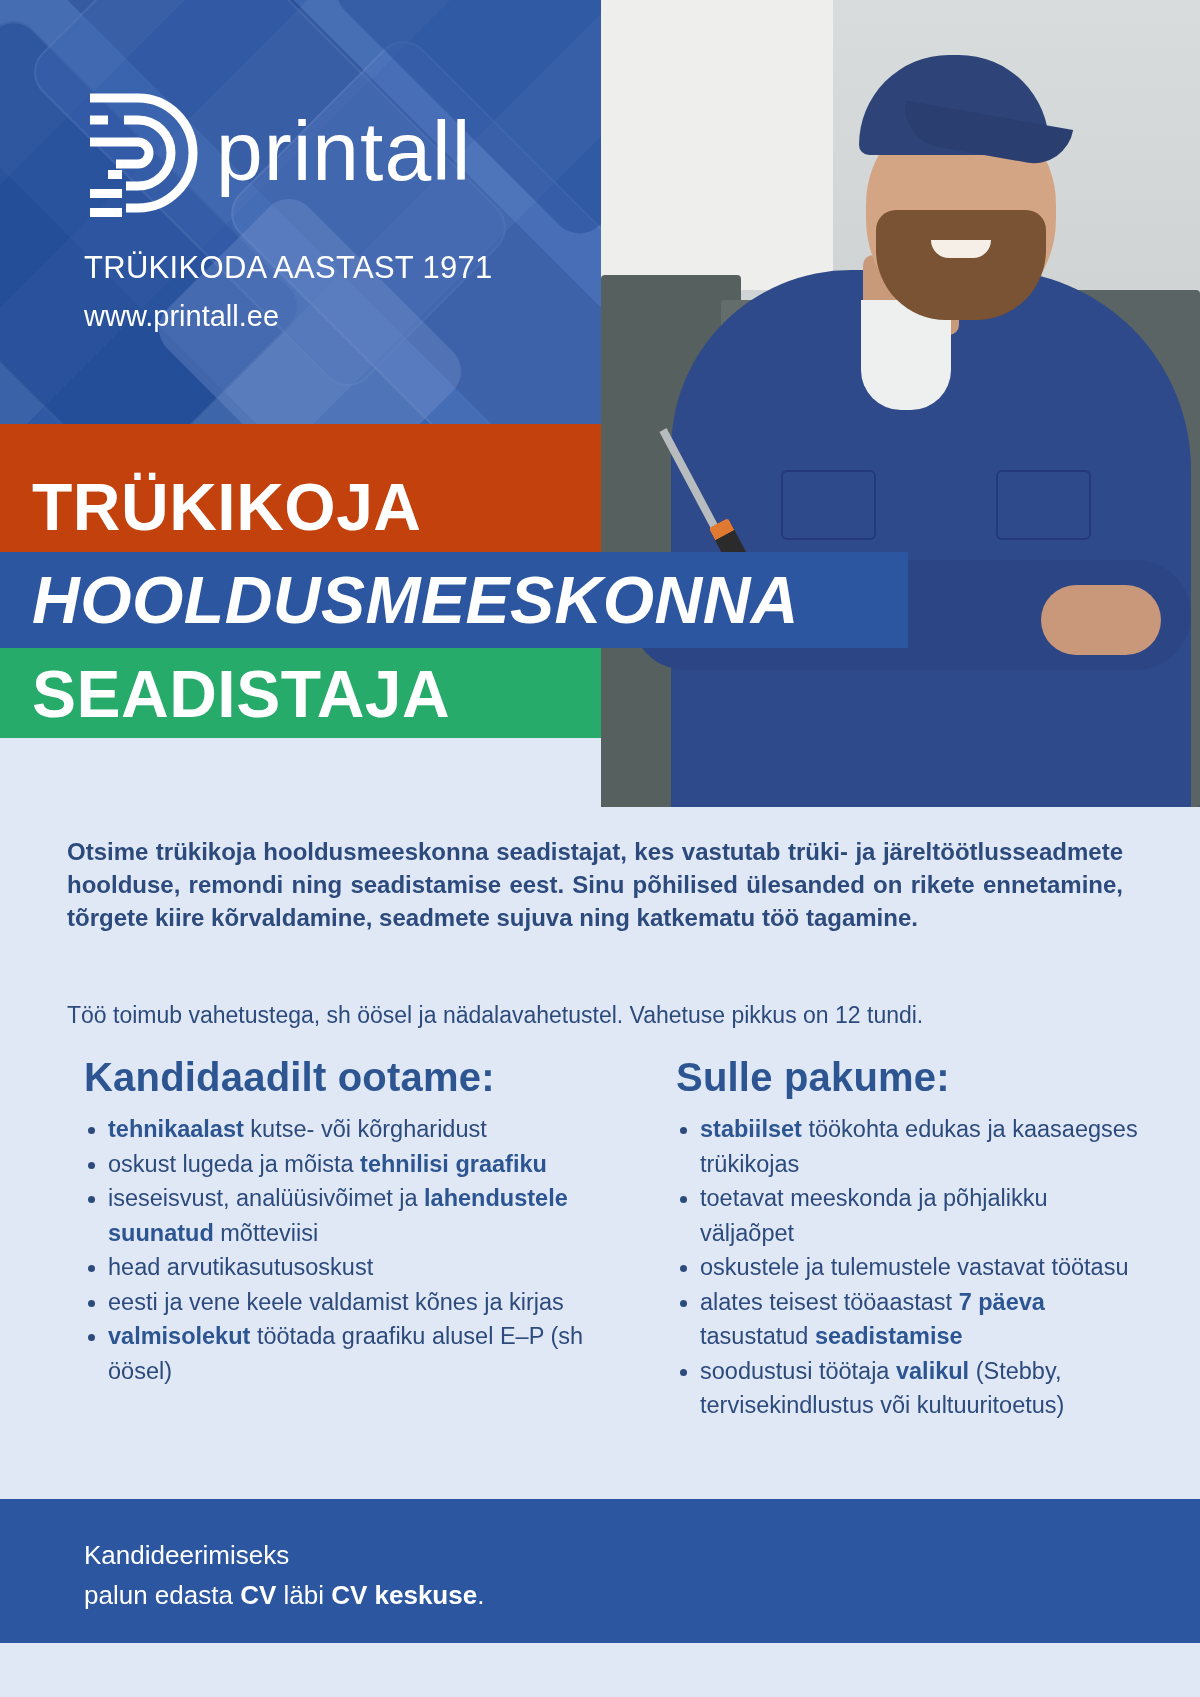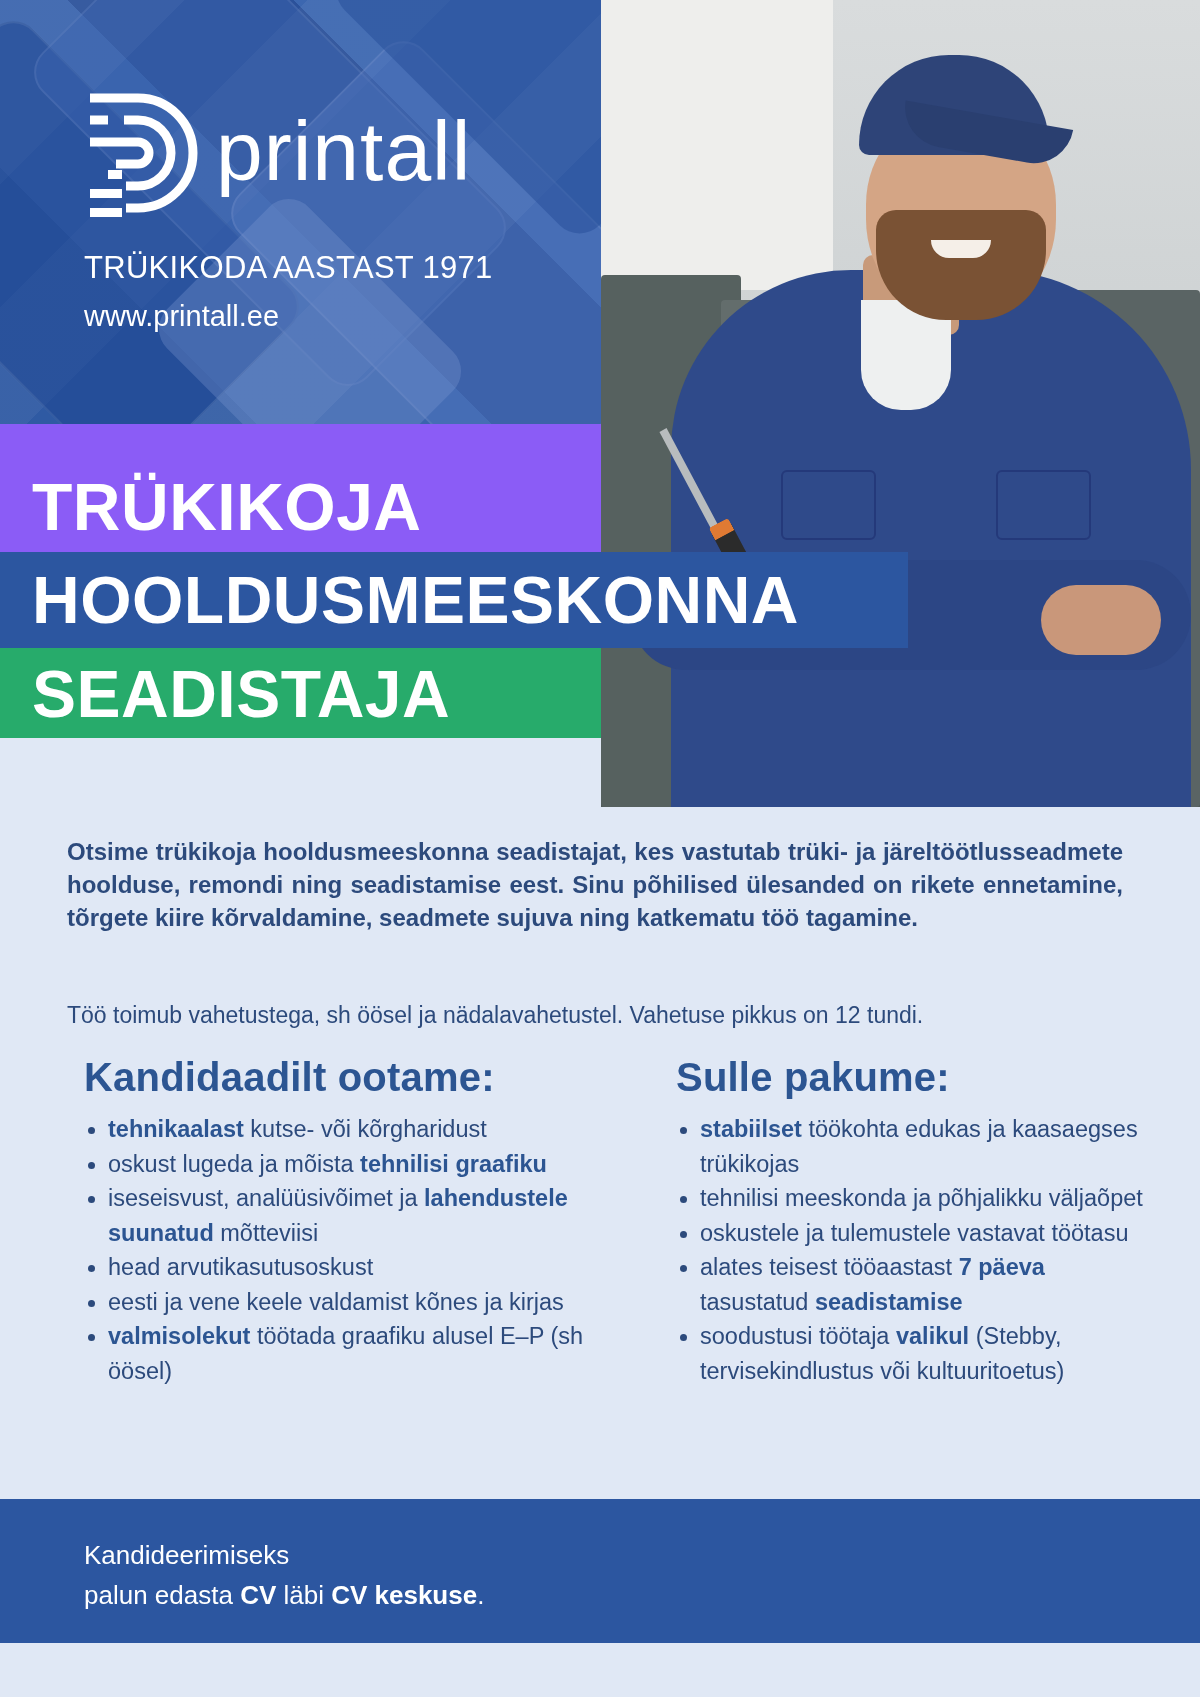--- a/index.html
+++ b/index.html
@@ -3,21 +3,21 @@
   <meta charset="utf-8">
   <style>
     * { box-sizing: border-box; margin: 0; padding: 0; }
     html, body { width: 1200px; height: 1697px; background: #e0e8f5; overflow: hidden; }
     body { font-family: "Liberation Sans", "DejaVu Sans", sans-serif; color: #2c4a7c; position: relative; }
 
     
     .hero { position: absolute; left: 0; top: 0; width: 1200px; height: 807px; overflow: hidden; }
     .hero-left {
       position: absolute; left: 0; top: 0; width: 601px; height: 712px;
-      background: #8b5cf6;
+      background: #c2410c;
     }
     .collage {
       position: absolute; left: 0; top: 0; width: 601px; height: 424px; overflow: hidden;
       background:
         linear-gradient(135deg, rgba(255,255,255,0.06) 0 18%, transparent 18% 30%, rgba(255,255,255,0.05) 30% 44%, transparent 44% 60%, rgba(255,255,255,0.07) 60% 72%, transparent 72%),
         linear-gradient(45deg, #2f5aa3 0 25%, #3a64ad 25% 48%, #2b519a 48% 70%, #3c67b0 70% 100%);
     }
     .tile { position: absolute; border-radius: 28px; transform: rotate(-45deg); }
     .tile.t1 { left: -60px; top: 40px; width: 260px; height: 420px; background: rgba(30,70,145,0.55); border: 2px solid rgba(255,255,255,0.08); }
     .tile.t2 { left: 150px; top: -80px; width: 240px; height: 460px; background: rgba(60,100,175,0.45); border: 2px solid rgba(255,255,255,0.07); }
@@ -59,21 +59,21 @@
     .pocket.p1 { left: 180px; top: 470px; }
     .pocket.p2 { left: 395px; top: 470px; }
     .screwdriver { position: absolute; left: 58px; top: 430px; width: 8px; height: 120px; background: #b8bcbe; transform: rotate(-28deg); transform-origin: top; }
     .screwdriver-handle { position: absolute; left: 118px; top: 520px; width: 22px; height: 50px; background: #2b2b2b; border-top: 14px solid #e07a33; border-radius: 4px; transform: rotate(-28deg); }
     .hand { position: absolute; left: 440px; top: 585px; width: 120px; height: 70px; background: #c9977a; border-radius: 40px; }
 
     
     .title-line { position: absolute; color: #ffffff; font-weight: 700; font-size: 66px; line-height: 1; letter-spacing: 0.5px; white-space: nowrap; }
     .title-1 { left: 32px; top: 474px; }
     .band-blue { position: absolute; left: 0; top: 552px; width: 908px; height: 96px; background: #2c56a0; }
-    .title-2 { left: 32px; top: 567px; }
+    .title-2 { left: 32px; top: 567px; font-style: italic; }
     .band-green { position: absolute; left: 0; top: 648px; width: 601px; height: 90px; background: #27ab6b; }
     .title-3 { left: 32px; top: 661px; }
 
     
     .intro {
       position: absolute; left: 67px; top: 835px; width: 1056px;
       font-size: 24px; font-weight: 700; line-height: 33px; color: #2c4a7c;
       text-align: justify;
     }
     .shift { position: absolute; left: 67px; top: 1002px; font-size: 23px; color: #2c4a7c; }
@@ -167,21 +167,21 @@
       <li><span>head arvutikasutusoskust</span></li>
       <li><span>eesti ja vene keele valdamist kõnes ja kirjas</span></li>
       <li><b>valmisolekut</b><span> töötada graafiku alusel E–P (sh öösel)</span></li>
     </ul>
 </section>
 
 <section class="col col-right">
   <h2>Sulle pakume:</h2>
   <ul>
       <li><b>stabiilset</b><span> töökohta edukas ja kaasaegses trükikojas</span></li>
-      <li><span>tehnilisi meeskonda ja põhjalikku väljaõpet</span></li>
+      <li><span>toetavat meeskonda ja põhjalikku väljaõpet</span></li>
       <li><span>oskustele ja tulemustele vastavat töötasu</span></li>
       <li><span>alates teisest tööaastast </span><b>7 päeva</b><span> tasustatud </span><b>seadistamise</b></li>
       <li><span>soodustusi töötaja </span><b>valikul</b><span> (Stebby, tervisekindlustus või kultuuritoetus)</span></li>
     </ul>
 </section>
 
 <footer class="footer">
   <div class="footer-left">
     <div>Kandideerimiseks</div>
     <div>

